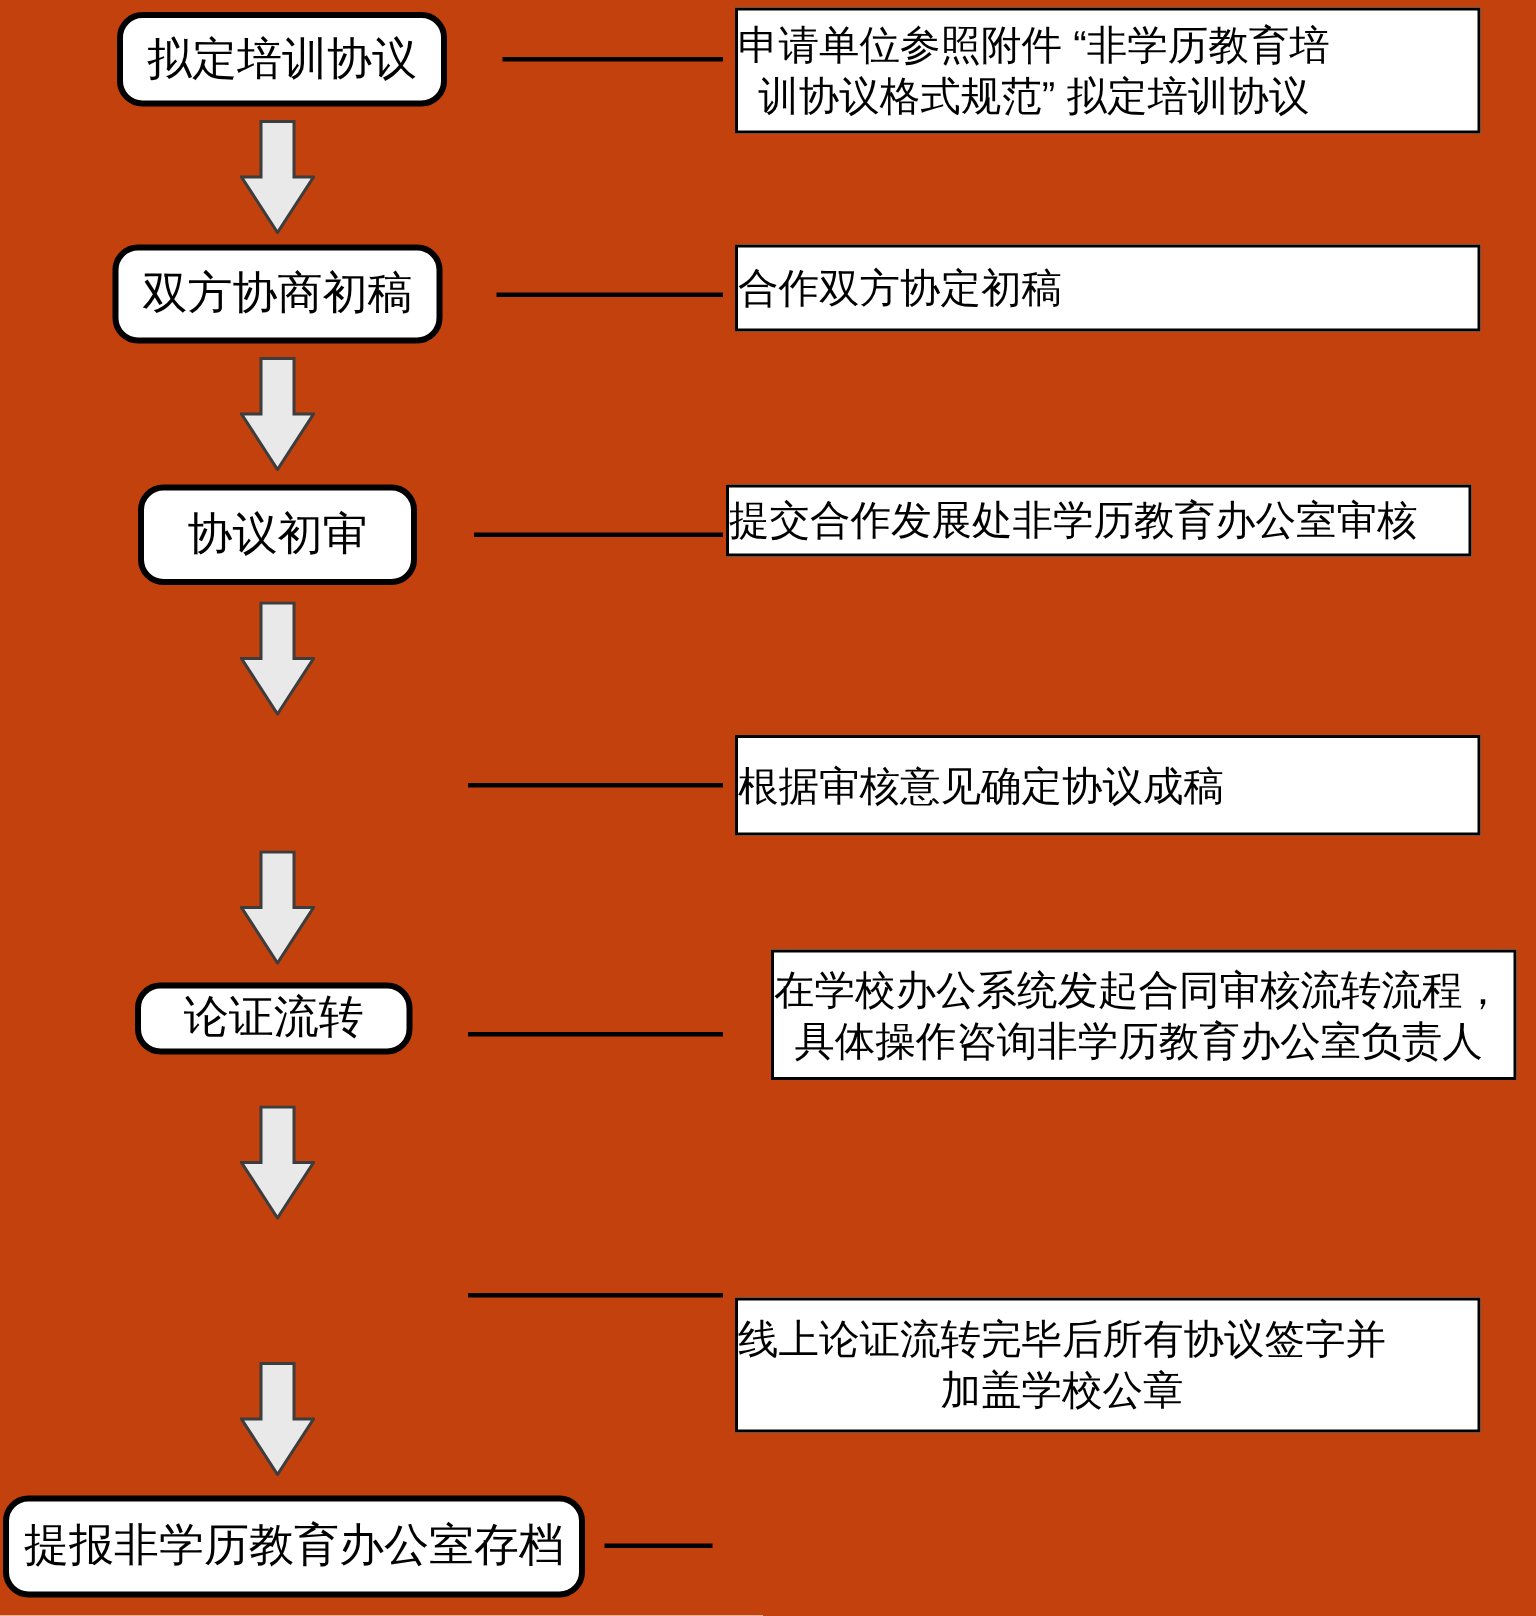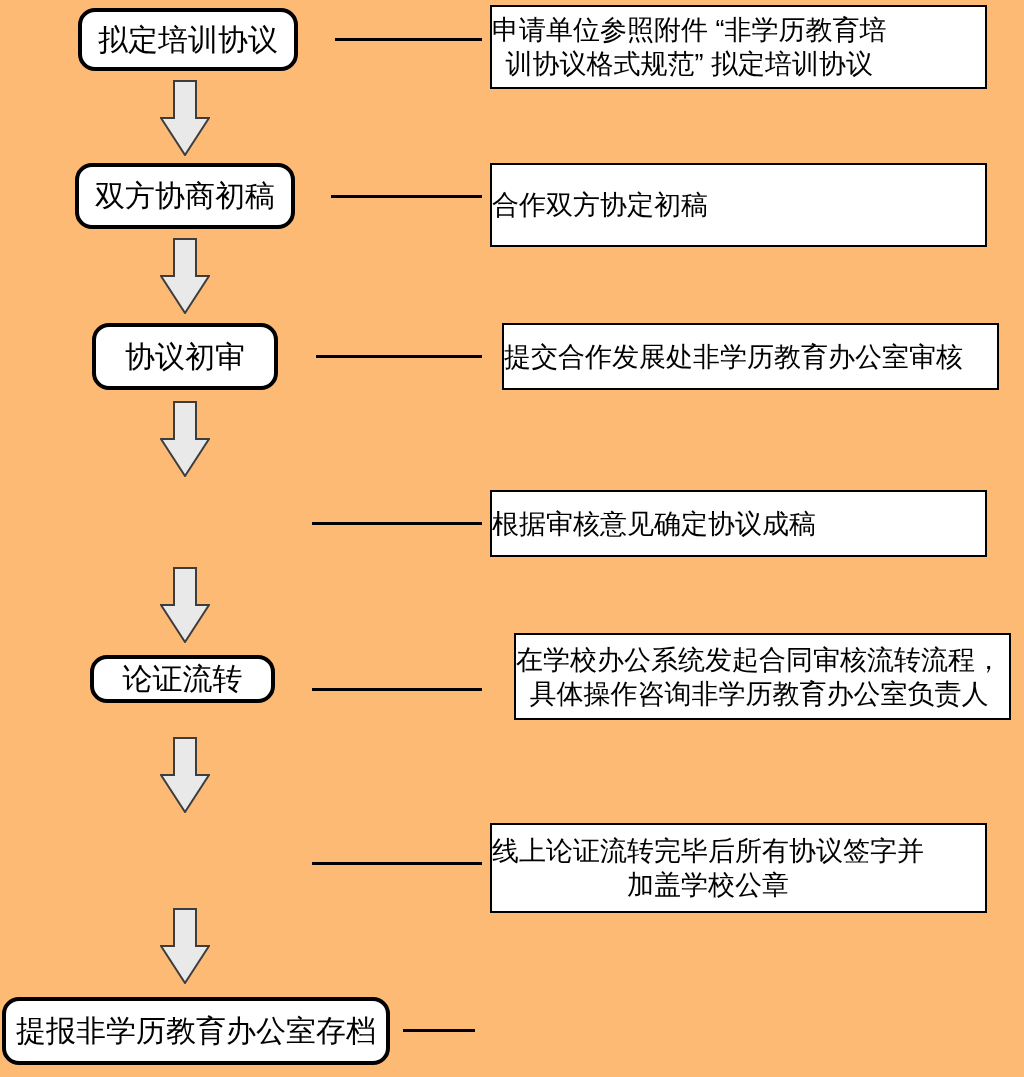--- a/index.html
+++ b/index.html
@@ -4,21 +4,21 @@
 <style>
   html, body {
     margin: 0;
     padding: 0;
     background: #ffffff;
   }
   .canvas {
     position: relative;
     width: 1024px;
     height: 1077px;
-    background: #fdba74;
+    background: #c2410c;
     font-family: "Liberation Sans", "DejaVu Sans", sans-serif;
     color: #000000;
     overflow: hidden;
   }
   .lbox {
     position: absolute;
     box-sizing: border-box;
     border: 4px solid #000000;
     border-radius: 17px;
     background: #ffffff;
@@ -72,32 +72,32 @@
 训协议格式规范” 拟定培训协议</span>
   </div>
   <svg class="arrow" style="left:160px;top:80px" viewBox="0 0 50 76">
     <polygon points="14,1 36,1 36,38 49,38 25,75 1,38 14,38" fill="#e9e9e9" stroke="#3d3d3d" stroke-width="2"></polygon>
   </svg>
 
   <div class="lbox" style="left:75px;top:163px;width:220px;height:66px">
     <span>双方协商初稿</span>
   </div>
   <div class="hline" style="left:331px;top:195px;width:151px"></div>
-  <div class="rbox" style="left:490px;top:163px;width:497px;height:84px">
+  <div class="rbox" style="left:490px;top:163px;width:497px;height:58px">
     <span>合作双方协定初稿</span>
   </div>
   <svg class="arrow" style="left:160px;top:238px" viewBox="0 0 50 76">
     <polygon points="14,1 36,1 36,38 49,38 25,75 1,38 14,38" fill="#e9e9e9" stroke="#3d3d3d" stroke-width="2"></polygon>
   </svg>
 
   <div class="lbox" style="left:92px;top:323px;width:186px;height:67px">
     <span>协议初审</span>
   </div>
   <div class="hline" style="left:316px;top:355px;width:166px"></div>
-  <div class="rbox" style="left:502px;top:323px;width:497px;height:67px">
+  <div class="rbox" style="left:484px;top:323px;width:497px;height:48px">
     <span>提交合作发展处非学历教育办公室审核</span>
   </div>
   <svg class="arrow" style="left:160px;top:401px" viewBox="0 0 50 76">
     <polygon points="14,1 36,1 36,38 49,38 25,75 1,38 14,38" fill="#e9e9e9" stroke="#3d3d3d" stroke-width="2"></polygon>
   </svg>
 
   <div class="hline" style="left:312px;top:522px;width:170px"></div>
   <div class="rbox" style="left:490px;top:490px;width:497px;height:67px">
     <span>根据审核意见确定协议成稿</span>
   </div>
@@ -111,21 +111,21 @@
   <div class="hline" style="left:312px;top:688px;width:170px"></div>
   <div class="rbox" style="left:514px;top:633px;width:497px;height:87px">
     <span>在学校办公系统发起合同审核流转流程，
 具体操作咨询非学历教育办公室负责人</span>
   </div>
   <svg class="arrow" style="left:160px;top:737px" viewBox="0 0 50 76">
     <polygon points="14,1 36,1 36,38 49,38 25,75 1,38 14,38" fill="#e9e9e9" stroke="#3d3d3d" stroke-width="2"></polygon>
   </svg>
 
   <div class="hline" style="left:312px;top:862px;width:170px"></div>
-  <div class="rbox" style="left:490px;top:823px;width:497px;height:90px">
+  <div class="rbox" style="left:490px;top:865px;width:497px;height:90px">
     <span>线上论证流转完毕后所有协议签字并
 加盖学校公章</span>
   </div>
   <svg class="arrow" style="left:160px;top:908px" viewBox="0 0 50 76">
     <polygon points="14,1 36,1 36,38 49,38 25,75 1,38 14,38" fill="#e9e9e9" stroke="#3d3d3d" stroke-width="2"></polygon>
   </svg>
 
   <div class="lbox" style="left:2px;top:997px;width:388px;height:68px">
     <span>提报非学历教育办公室存档</span>
   </div>

